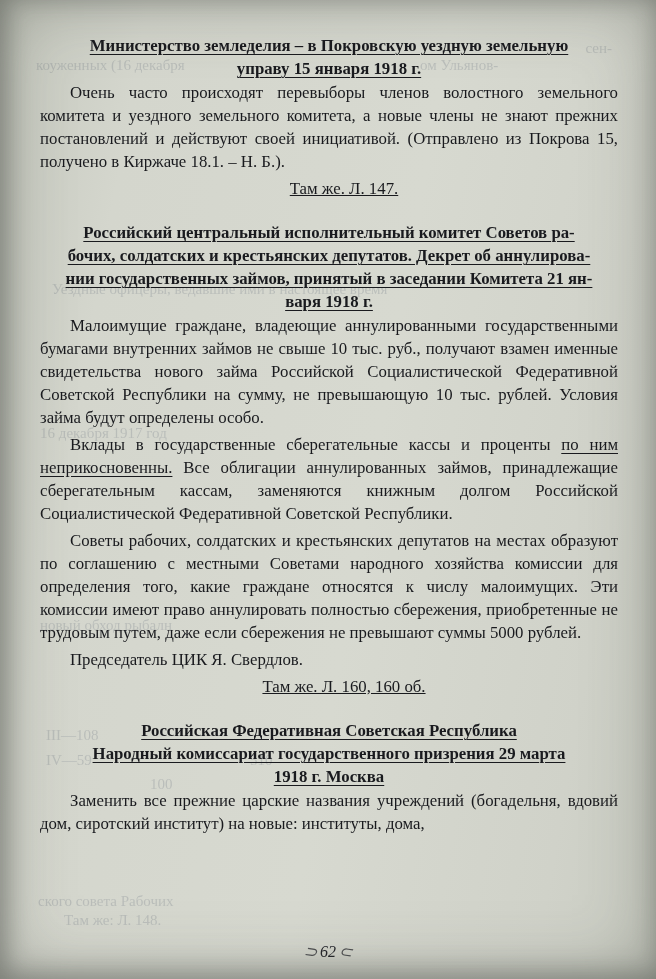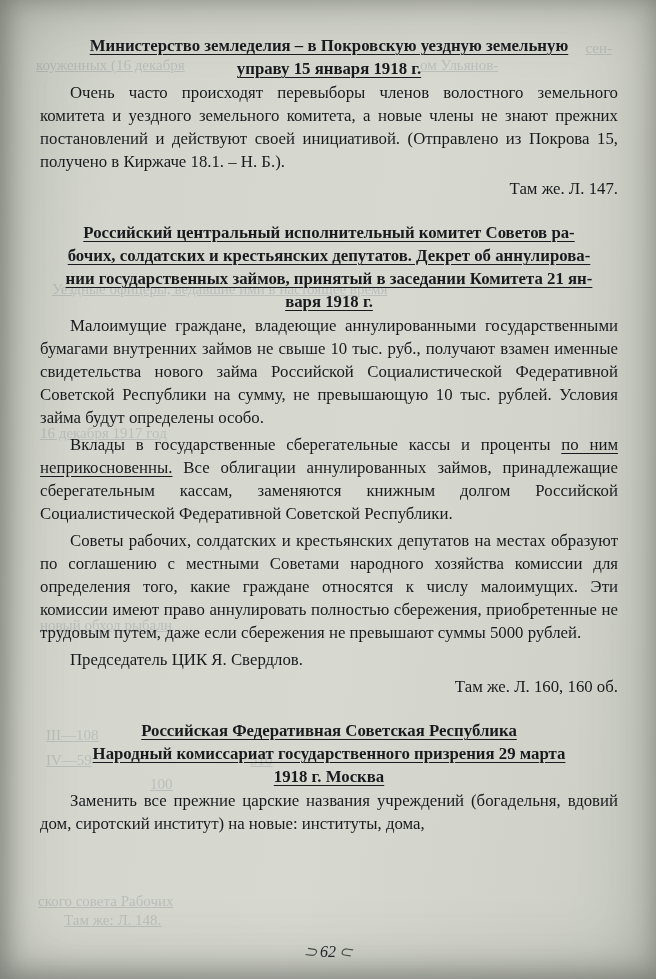--- a/index.html
+++ b/index.html
@@ -23,21 +23,20 @@
     box-shadow:inset 0 0 70px rgba(70,74,66,.38), inset 8px 0 22px rgba(60,64,58,.25), inset 0 -10px 25px rgba(60,64,58,.22);
   }
   
   .bleed{position:absolute;inset:0;pointer-events:none;}
   .bleed span{
     position:absolute;
     font-size:15px;
     color:rgba(55,65,90,.17);
     filter:blur(.5px);
     white-space:nowrap;
-    text-decoration:underline;
   }
   .f0{top:40px;right:44px;}
   .f1{top:57px;left:36px;}
   .f2{top:57px;left:420px;text-align:center;}
   .f3{top:182px;left:36px;}
   .f4{top:281px;left:52px;}
   .f5{top:425px;left:40px;}
   .f6{top:617px;left:40px;}
   .f7{top:727px;left:46px;}
   .f8{top:752px;left:46px;}
@@ -62,21 +61,21 @@
   .heading .hline{
     text-decoration:underline;
     text-underline-offset:3px;
     text-decoration-thickness:1px;
   }
   .para{
     margin:0 0 4px 0;
     text-indent:30px;
     text-align:justify;
   }
-  .para.ref{text-align:right;}
+  .para.ref{text-align:center;text-decoration:underline;}
   .u{text-decoration:underline;text-underline-offset:3px;}
   .pagenum{
     position:absolute;
     bottom:18px;left:0;right:0;
     text-align:center;
     font-size:16px;
     font-style:italic;
     color:#23242a;
   }
   .pagenum .decor{

